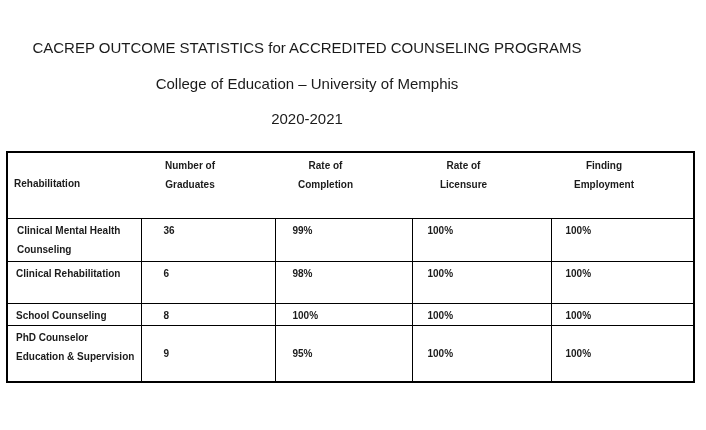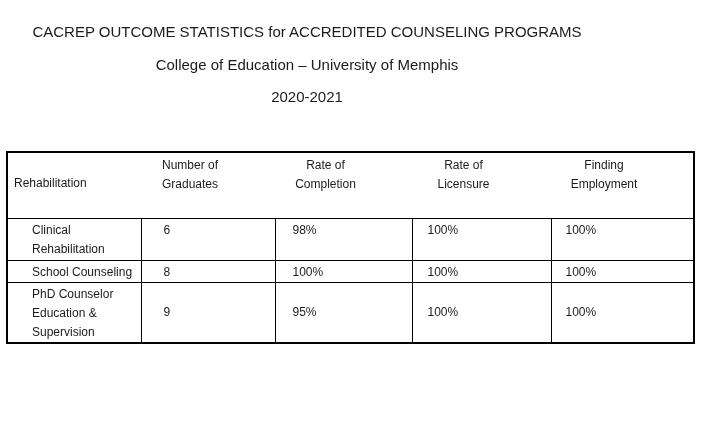--- a/index.html
+++ b/index.html
@@ -13,55 +13,55 @@
   }
 
   
   .titles {
     position:absolute;
     top:22px; left:0;
     width:614px;
     text-align:center;
     font-size:15px;
   }
-  .titles .tline { line-height:19.5px; margin-bottom:13px; white-space:nowrap; }
+  .titles .tline { line-height:19.5px; margin-bottom:13px; white-space:nowrap;margin-top:16px; }
 
   
   table.outcomes {
     position:absolute;
     left:6px; top:151px;
     width:687px;
     border-collapse:collapse;
     table-layout:fixed;
     border:2px solid #000;
   }
   .outcomes th, .outcomes td {
     border:1.5px solid #000;
-    font-size:12px;
-    font-weight:normal;
+    font-size:10px;
+    font-weight:bold;
     line-height:19px;
     vertical-align:top;
     text-align:left;
     padding:2px 2px 0 0;
     overflow:hidden;
   }
   
   .outcomes thead tr { height:66px; }
   .outcomes thead th { border-left:none; border-right:none; }
   .outcomes thead th.h-center { text-align:center; padding-top:3px; padding-right:36px; }
   .outcomes thead th.h-concentration { padding-top:21px; padding-left:6px; }
 
   
   .outcomes tr.r1 { height:43px; }
   .outcomes tr.r2 { height:42px; }
   .outcomes tr.r3 { height:42px; }
   .outcomes tr.r4 { height:22px; }
   .outcomes tr.r5 { height:57px; }
 
-  .outcomes td.c1 { padding-left:24px; }
+  .outcomes td.c1 { padding-left:8px; }
   .outcomes tr.r1 td.c1 { padding-left:9px; }
   .outcomes td.c2 { padding-left:22px; }
   .outcomes td.c3 { padding-left:17px; }
   .outcomes td.c4 { padding-left:15px; }
   .outcomes td.c5 { padding-left:14px; }
 
   
   .outcomes tr.r5 td.mid { vertical-align:middle; padding-top:0; }
 </style>
 </head>
@@ -96,20 +96,27 @@
         <span>Rate of</span><br>
         <span>Licensure</span>
       </th>
       <th class="h-center">
         <span>Finding</span><br>
         <span>Employment</span>
       </th>
     </tr>
   </thead>
   <tbody>
+    <tr class="r1">
+      <td class="c1">Clinical Mental Health Counseling</td>
+      <td class="c2">36</td>
+      <td class="c3">99%</td>
+      <td class="c4">100%</td>
+      <td class="c5">100%</td>
+    </tr>
     <tr class="r2">
       <td class="c1">Clinical Rehabilitation</td>
       <td class="c2">6</td>
       <td class="c3">98%</td>
       <td class="c4">100%</td>
       <td class="c5">100%</td>
     </tr>
     <tr class="r4">
       <td class="c1">School Counseling</td>
       <td class="c2">8</td>

